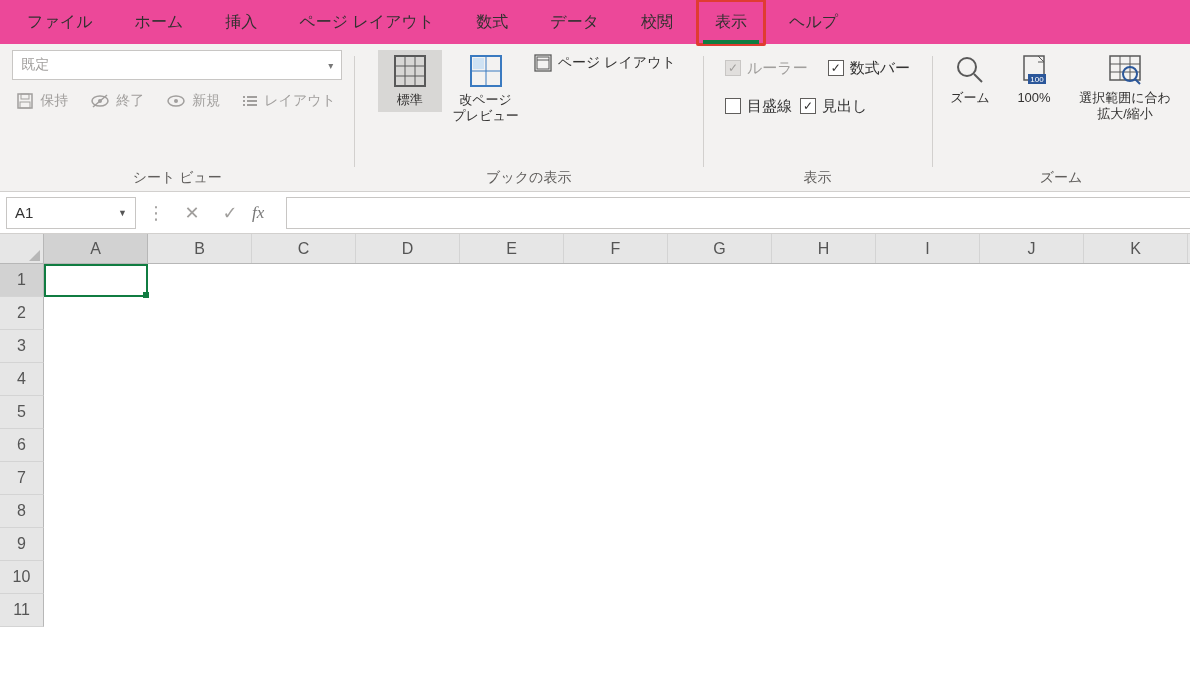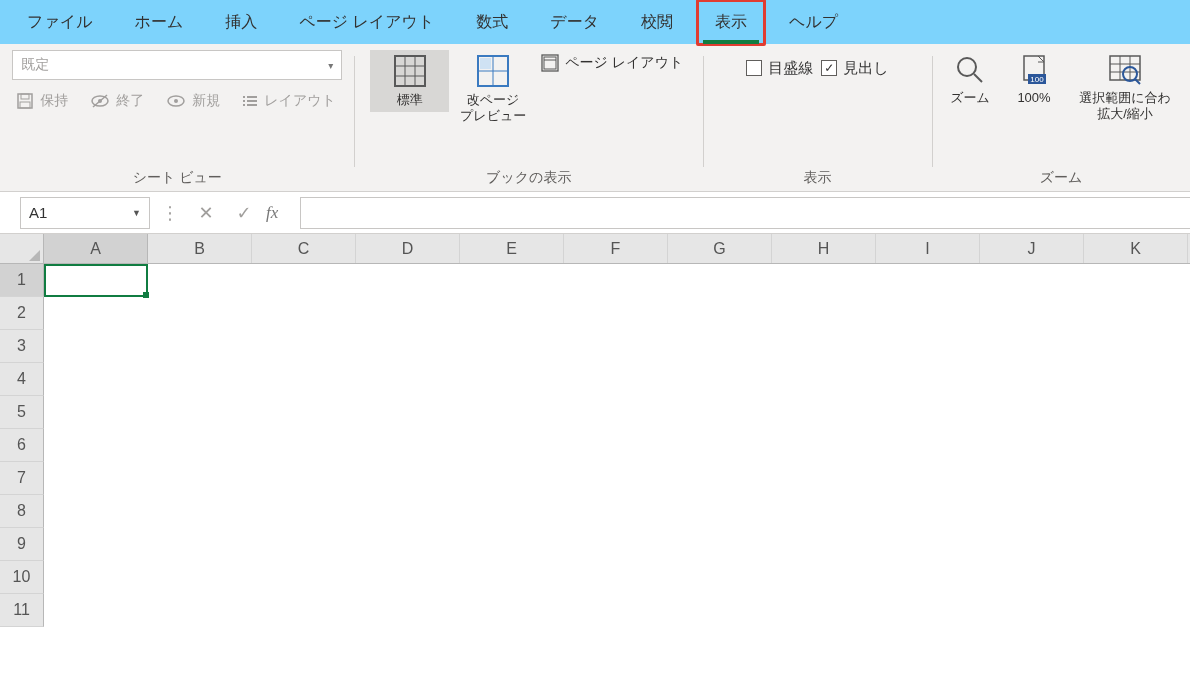--- a/index.html
+++ b/index.html
@@ -12,21 +12,21 @@
     overflow: hidden;
     width: 1190px;
     height: 695px;
   }
   
   .tabs {
     display: flex;
     align-items: center;
     height: 44px;
     padding: 0 4px 0 8px;
-    background: #7dd3fc;
+    background: #ec4899;
     gap: 4px;
   }
   .tab {
     padding: 10px 16px;
     color: #323130;
     font-size: 16px;
     cursor: pointer;
     border: 3px solid transparent;
   }
   .tab.active {
@@ -75,21 +75,21 @@
     color:#605e5c;
     height:22px;
     display:flex;
     align-items:center;
   }
   .btn-lg{
     display:flex;
     flex-direction:column;
     align-items:center;
     justify-content:flex-start;
-    width:79px;
+    width:64px;
     padding:4px 2px;
     gap:4px;
     cursor:pointer;
     font-size:13px;
     color:#323130;
     text-align:center;
     line-height:1.25;
   }
   .btn-lg.selected{
     background:#d8d7d5;
@@ -129,21 +129,21 @@
   .sheetview-row{display:flex;gap:14px;align-items:center;}
   .rows{display:flex;flex-direction:column;gap:4px;justify-content:center;}
   
   .fx-row{
     display:flex;
     align-items:center;
     height:42px;
     border-bottom:1px solid #d2d0ce;
     background:#ffffff;
     gap:6px;
-    padding:4px 0 4px 20px;
+    padding:4px 0 4px 6px;
   }
   .name-box{
     width:130px;height:32px;border:1px solid #c8c6c4;display:flex;align-items:center;padding:0 8px;justify-content:space-between;font-size:15px;
   }
   .name-box .caret{font-size:9px;color:#555;}
   .fx-sep{width:28px;display:flex;justify-content:center;color:#a19f9d;font-size:18px;}
   .fx-btn{width:32px;height:32px;display:flex;align-items:center;justify-content:center;color:#a19f9d;font-size:18px;cursor:default;}
   .fx-label{font-style:italic;font-family:"Times New Roman",serif;color:#777;font-size:17px;width:28px;}
   .fx-input{flex:1;height:32px;border:1px solid #c8c6c4;border-right:none;padding:0 8px;}
   
@@ -256,20 +256,30 @@
             </svg>
           <span>ページ レイアウト</span>
         </div>
       </div>
     </div>
     <div class="group-label">ブックの表示</div>
   </div>
 
   <div class="group" style="width:230px">
     <div class="group-body" style="flex-direction:column;gap:14px;padding-top:6px;align-items:flex-start;">
+      <div style="display:flex;gap:16px">
+        <div class="chk disabled checked">
+          <span class="chk-box"></span>
+          <span class="disabled">ルーラー</span>
+        </div>
+        <div class="chk checked">
+          <span class="chk-box"></span>
+          <span>数式バー</span>
+        </div>
+      </div>
       <div style="display:flex;gap:4px">
         <div class="chk">
           <span class="chk-box"></span>
           <span>目盛線</span>
         </div>
         <div class="chk checked">
           <span class="chk-box"></span>
           <span>見出し</span>
         </div>
       </div>

